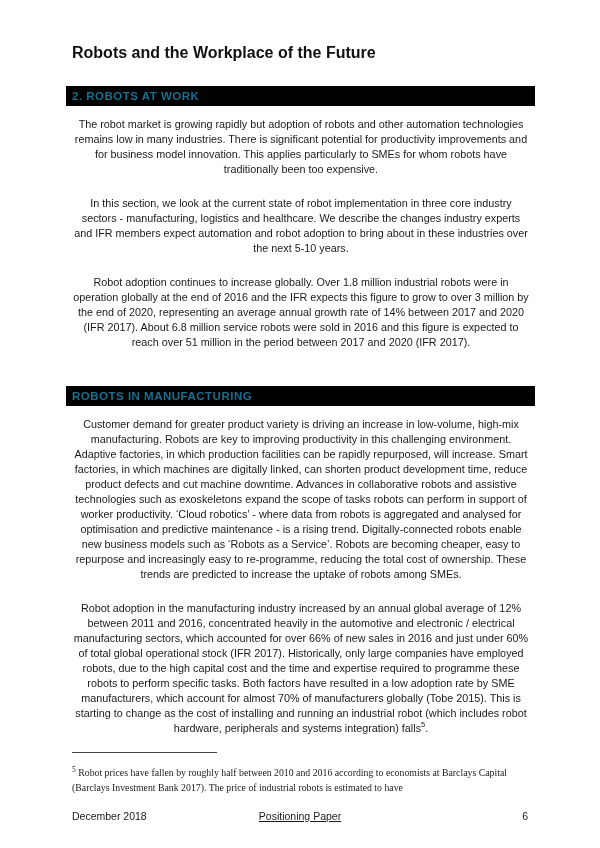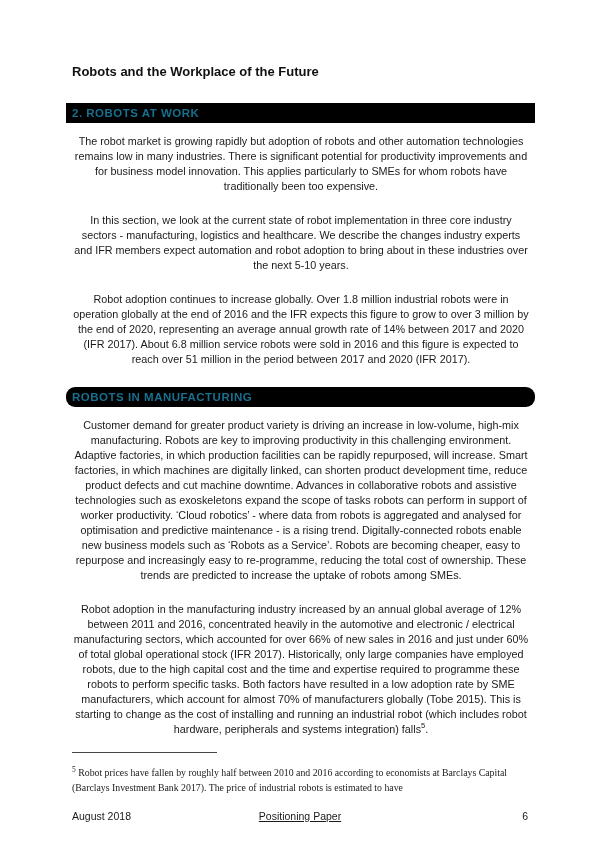--- a/index.html
+++ b/index.html
@@ -16,37 +16,37 @@
     font-family: "Liberation Sans", sans-serif;
     overflow: hidden;
   }
   .content {
     position: absolute;
     top: 0;
     left: 72px;
     width: 458px;
   }
   .doc-title {
-    margin-top: 64px;
-    font-size: 13px;
+    margin-top: 44px;
+    font-size: 16px;
     font-weight: bold;
     color: #111111;
   }
   .banner {
     background: #000000;
     color: #17708f;
     font-size: 11.5px;
     font-weight: bold;
     letter-spacing: 0.5px;
     padding: 4px 6px 4px 6px;
     margin-left: -6px;
     margin-right: -5px;
   }
   .banner-1 { margin-top: 24px; }
-  .banner-2 { margin-top: 20px; border-radius: 9px; }
+  .banner-2 { margin-top: 36px; }
   p.body-para {
     font-size: 10.8px;
     line-height: 15px;
     margin: 11px 0 8px 0;
     text-align: center;
   }
   p.body-para + p.body-para { margin-top: 19px; }
   p.bold-para { font-weight: normal; }
   sup.fn-ref {
     font-size: 7.5px;
@@ -110,18 +110,18 @@
     <p class="body-para"><span>Robot adoption in the manufacturing industry increased by an annual global average of 12% between 2011 and 2016, concentrated heavily in the automotive and electronic / electrical manufacturing sectors, which accounted for over 66% of new sales in 2016 and just under 60% of total global operational stock (IFR 2017). Historically, only large companies have employed robots, due to the high capital cost and the time and expertise required to programme these robots to perform specific tasks. Both factors have resulted in a low adoption rate by SME manufacturers, which account for almost 70% of manufacturers globally (Tobe 2015). This is starting to change as the cost of installing and running an industrial robot (which includes robot hardware, peripherals and systems integration) falls</span><sup class="fn-ref">5</sup><span>.</span></p>
 
   </div>
 
   <div class="footnote-block">
     <div class="footnote-sep"></div>
     <div class="footnote-text"><sup class="fn-ref">5</sup><span> Robot prices have fallen by roughly half between 2010 and 2016 according to economists at Barclays Capital (Barclays Investment Bank 2017). The price of industrial robots is estimated to have</span></div>
   </div>
 
   <div class="page-footer">
-    <span class="f-left">August 2018</span>
+    <span class="f-left">December 2018</span>
     <span class="f-mid">Positioning Paper</span>
     <span class="f-right">6</span>
   </div>
 
 </div>
 
 </body></html>

